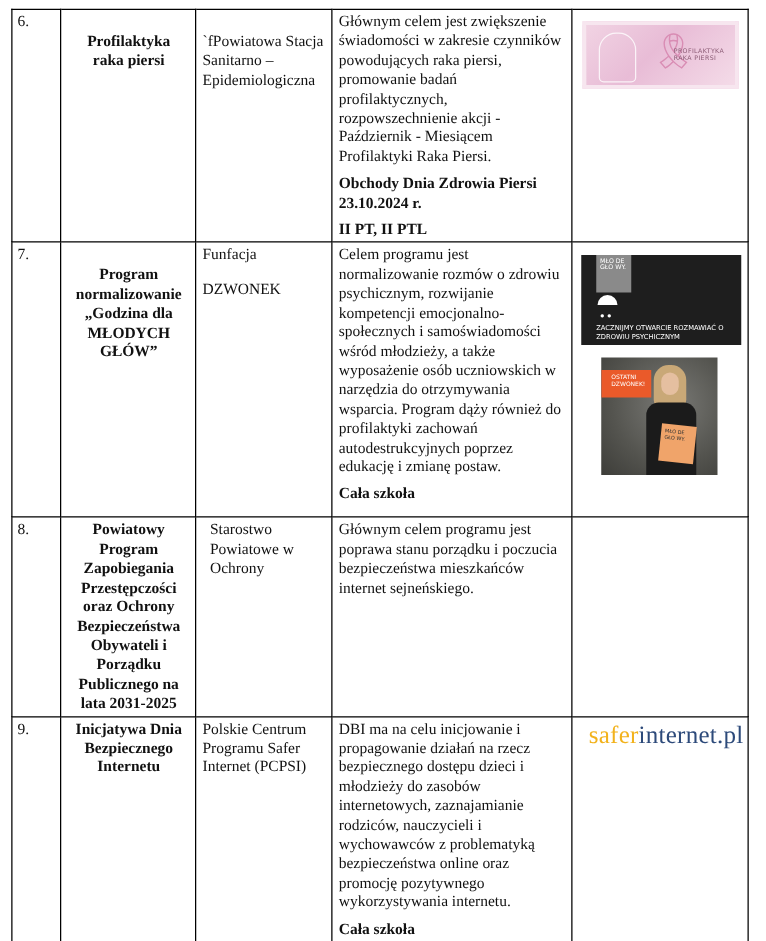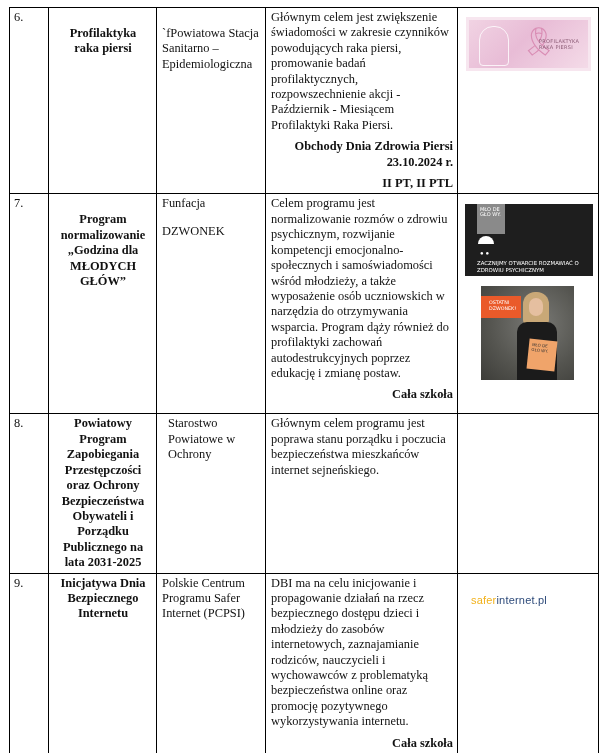--- a/index.html
+++ b/index.html
@@ -13,21 +13,21 @@
   table.doc td { border: 1.6px solid #000; vertical-align: top; padding: 2px 4px 2px 5px; }
   col.c-num { width: 39px; }
   col.c-name { width: 108px; }
   col.c-org { width: 109px; }
   col.c-desc { width: 192px; }
   col.c-img { width: 141px; }
   .num { padding-left: 4px !important; }
   .name { text-align: center; font-weight: bold; }
   .org { text-align: left; }
   .desc p { margin: 0; }
-  .desc p.bold { font-weight: bold; margin-top: 6px; text-align: right; }
+  .desc p.bold { font-weight: bold; margin-top: 6px; }
   .pad-top { padding-top: 18px !important; }
 
   
   .img-ribbon { width: 125px; height: 54px; margin: 7px 0 0 3px;
     background: linear-gradient(135deg, #f1d3e3 0%, #e8bcd6 45%, #f4dbe8 100%);
     position: relative; border: 3px solid #f7e6ef; box-sizing: border-box; }
   .img-ribbon .ribbon { position: absolute; left: 52px; top: 8px; font-size: 28px; color: #d98db4; line-height: 28px; }
   .img-ribbon .figure { position: absolute; left: 10px; top: 6px; width: 28px; height: 38px;
     border: 1px solid #fff; border-radius: 14px 14px 4px 4px; opacity: 0.8; }
   .img-ribbon .rt { position: absolute; left: 70px; top: 18px; font-family: "DejaVu Sans", sans-serif;
@@ -44,21 +44,21 @@
   .img-photo { width: 93px; height: 94px; margin: 10px 0 0 18px; position: relative;
     background: radial-gradient(circle at 60% 40%, #7a7a76 0%, #54544f 60%, #3d3d39 100%); overflow: hidden; }
   .img-photo .tag { position: absolute; left: 0; top: 10px; width: 40px; height: 22px; background: #ea5a2a;
     font-family: "DejaVu Sans", sans-serif; font-size: 4.8px; line-height: 6px; color: #fff; padding: 4px 0 0 8px; box-sizing: border-box; }
   .img-photo .hair { position: absolute; left: 42px; top: 6px; width: 26px; height: 34px; background: #c9a877; border-radius: 12px 12px 6px 6px; }
   .img-photo .face { position: absolute; left: 48px; top: 12px; width: 14px; height: 18px; background: #e5bfa0; border-radius: 7px; }
   .img-photo .body { position: absolute; left: 36px; top: 36px; width: 40px; height: 60px; background: #1b1b1b; border-radius: 10px 10px 0 0; }
   .img-photo .board { position: absolute; left: 47px; top: 54px; width: 28px; height: 30px; background: #f0a46a; transform: rotate(6deg);
     font-family: "DejaVu Sans", sans-serif; font-size: 4px; line-height: 4.5px; color: #333; padding: 4px 3px; box-sizing: border-box; }
 
-  .logo-safer { margin: 17px 0 0 8px; font-family: Liberation Sans, sans-serif; font-size: 11px; letter-spacing: 0.2px; }
+  .logo-safer { margin: 5px 0 0 8px; font-family: Liberation Serif, serif; font-size: 20px; letter-spacing: 0.2px; }
   .logo-safer .a { color: #f2b21c; }
   .logo-safer .b { color: #2d4a7a; }
 </style>
 </head>
 <body>
 
 <table class="doc">
   <colgroup>
     <col class="c-num">
       <col class="c-name">

